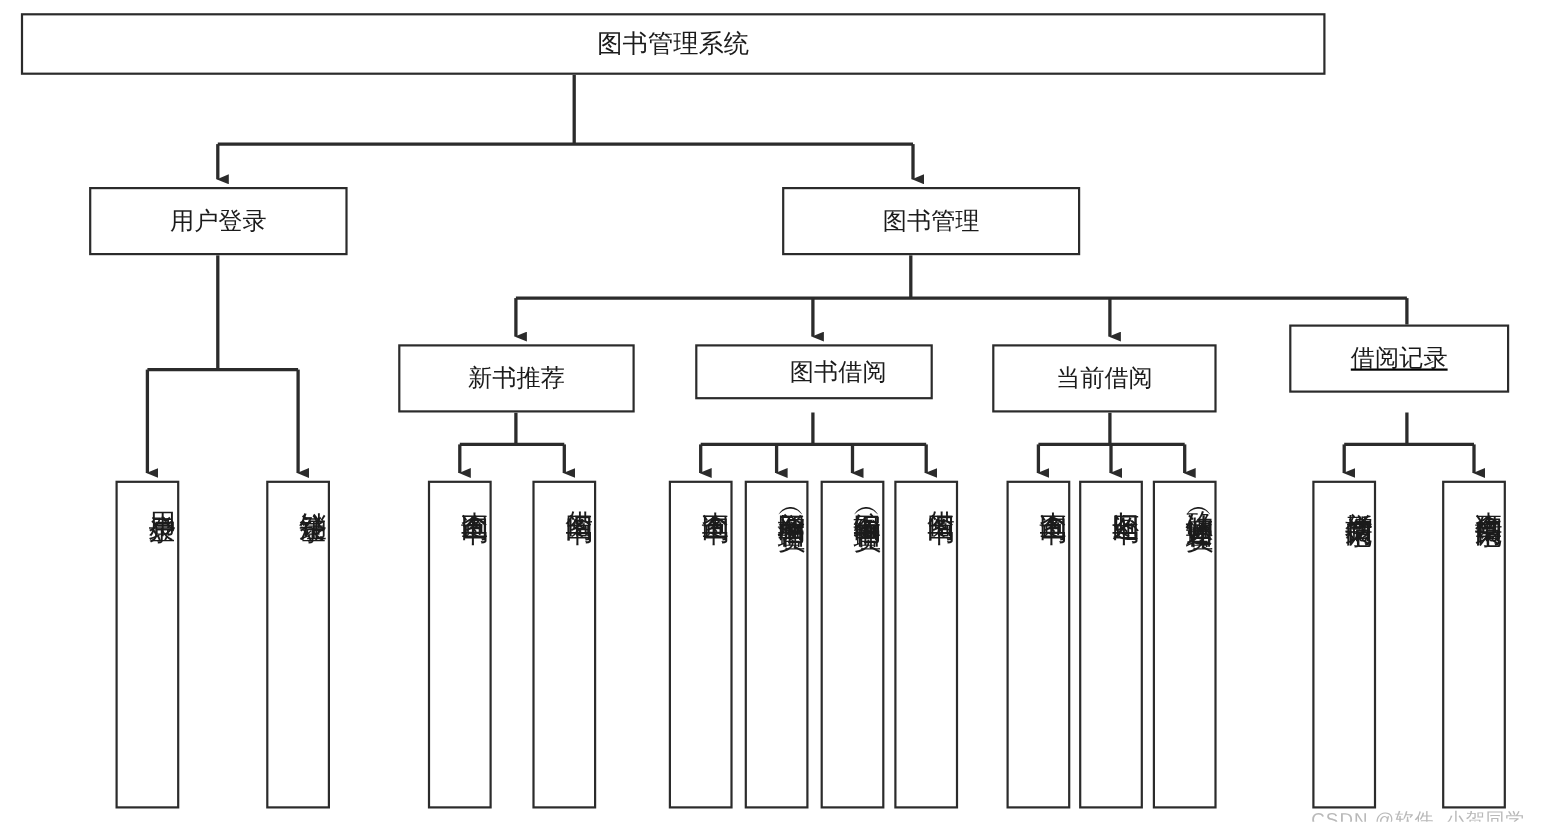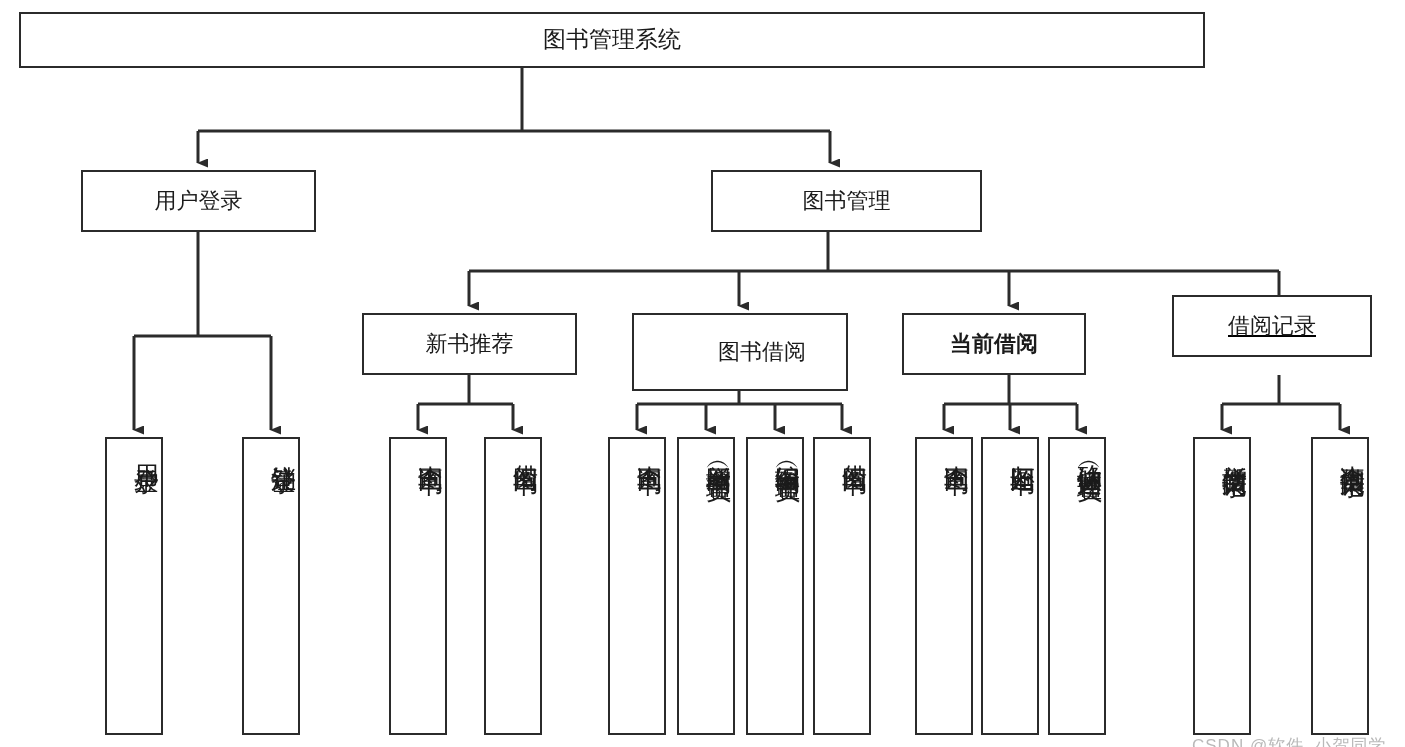--- a/index.html
+++ b/index.html
@@ -81,24 +81,24 @@
   <div class="node h-node" style="left:81px;top:170px;width:235px;height:62px;">
     <span class="node-label">用户登录</span>
   </div>
   <div class="node h-node" style="left:711px;top:170px;width:271px;height:62px;">
     <span class="node-label">图书管理</span>
   </div>
 
   <div class="node h-node" style="left:362px;top:313px;width:215px;height:62px;">
     <span class="node-label">新书推荐</span>
   </div>
-  <div class="node h-node" style="left:632px;top:313px;width:216px;height:78px;padding-left:44px;">
+  <div class="node h-node" style="left:632px;top:313px;width:216px;height:50px;padding-left:44px;">
     <span class="node-label">图书借阅</span>
   </div>
-  <div class="node h-node" style="left:902px;top:313px;width:184px;height:62px;font-weight:bold;">
+  <div class="node h-node" style="left:902px;top:313px;width:204px;height:62px;">
     <span class="node-label">当前借阅</span>
   </div>
   <div class="node h-node" style="left:1172px;top:295px;width:200px;height:62px;text-decoration:underline;">
     <span class="node-label">借阅记录</span>
   </div>
 
   <div class="node v-node" style="left:105px;top:437px;width:58px;height:298px;">
     <span class="node-label">用户登录</span>
   </div>
   <div class="node v-node" style="left:242px;top:437px;width:58px;height:298px;">

